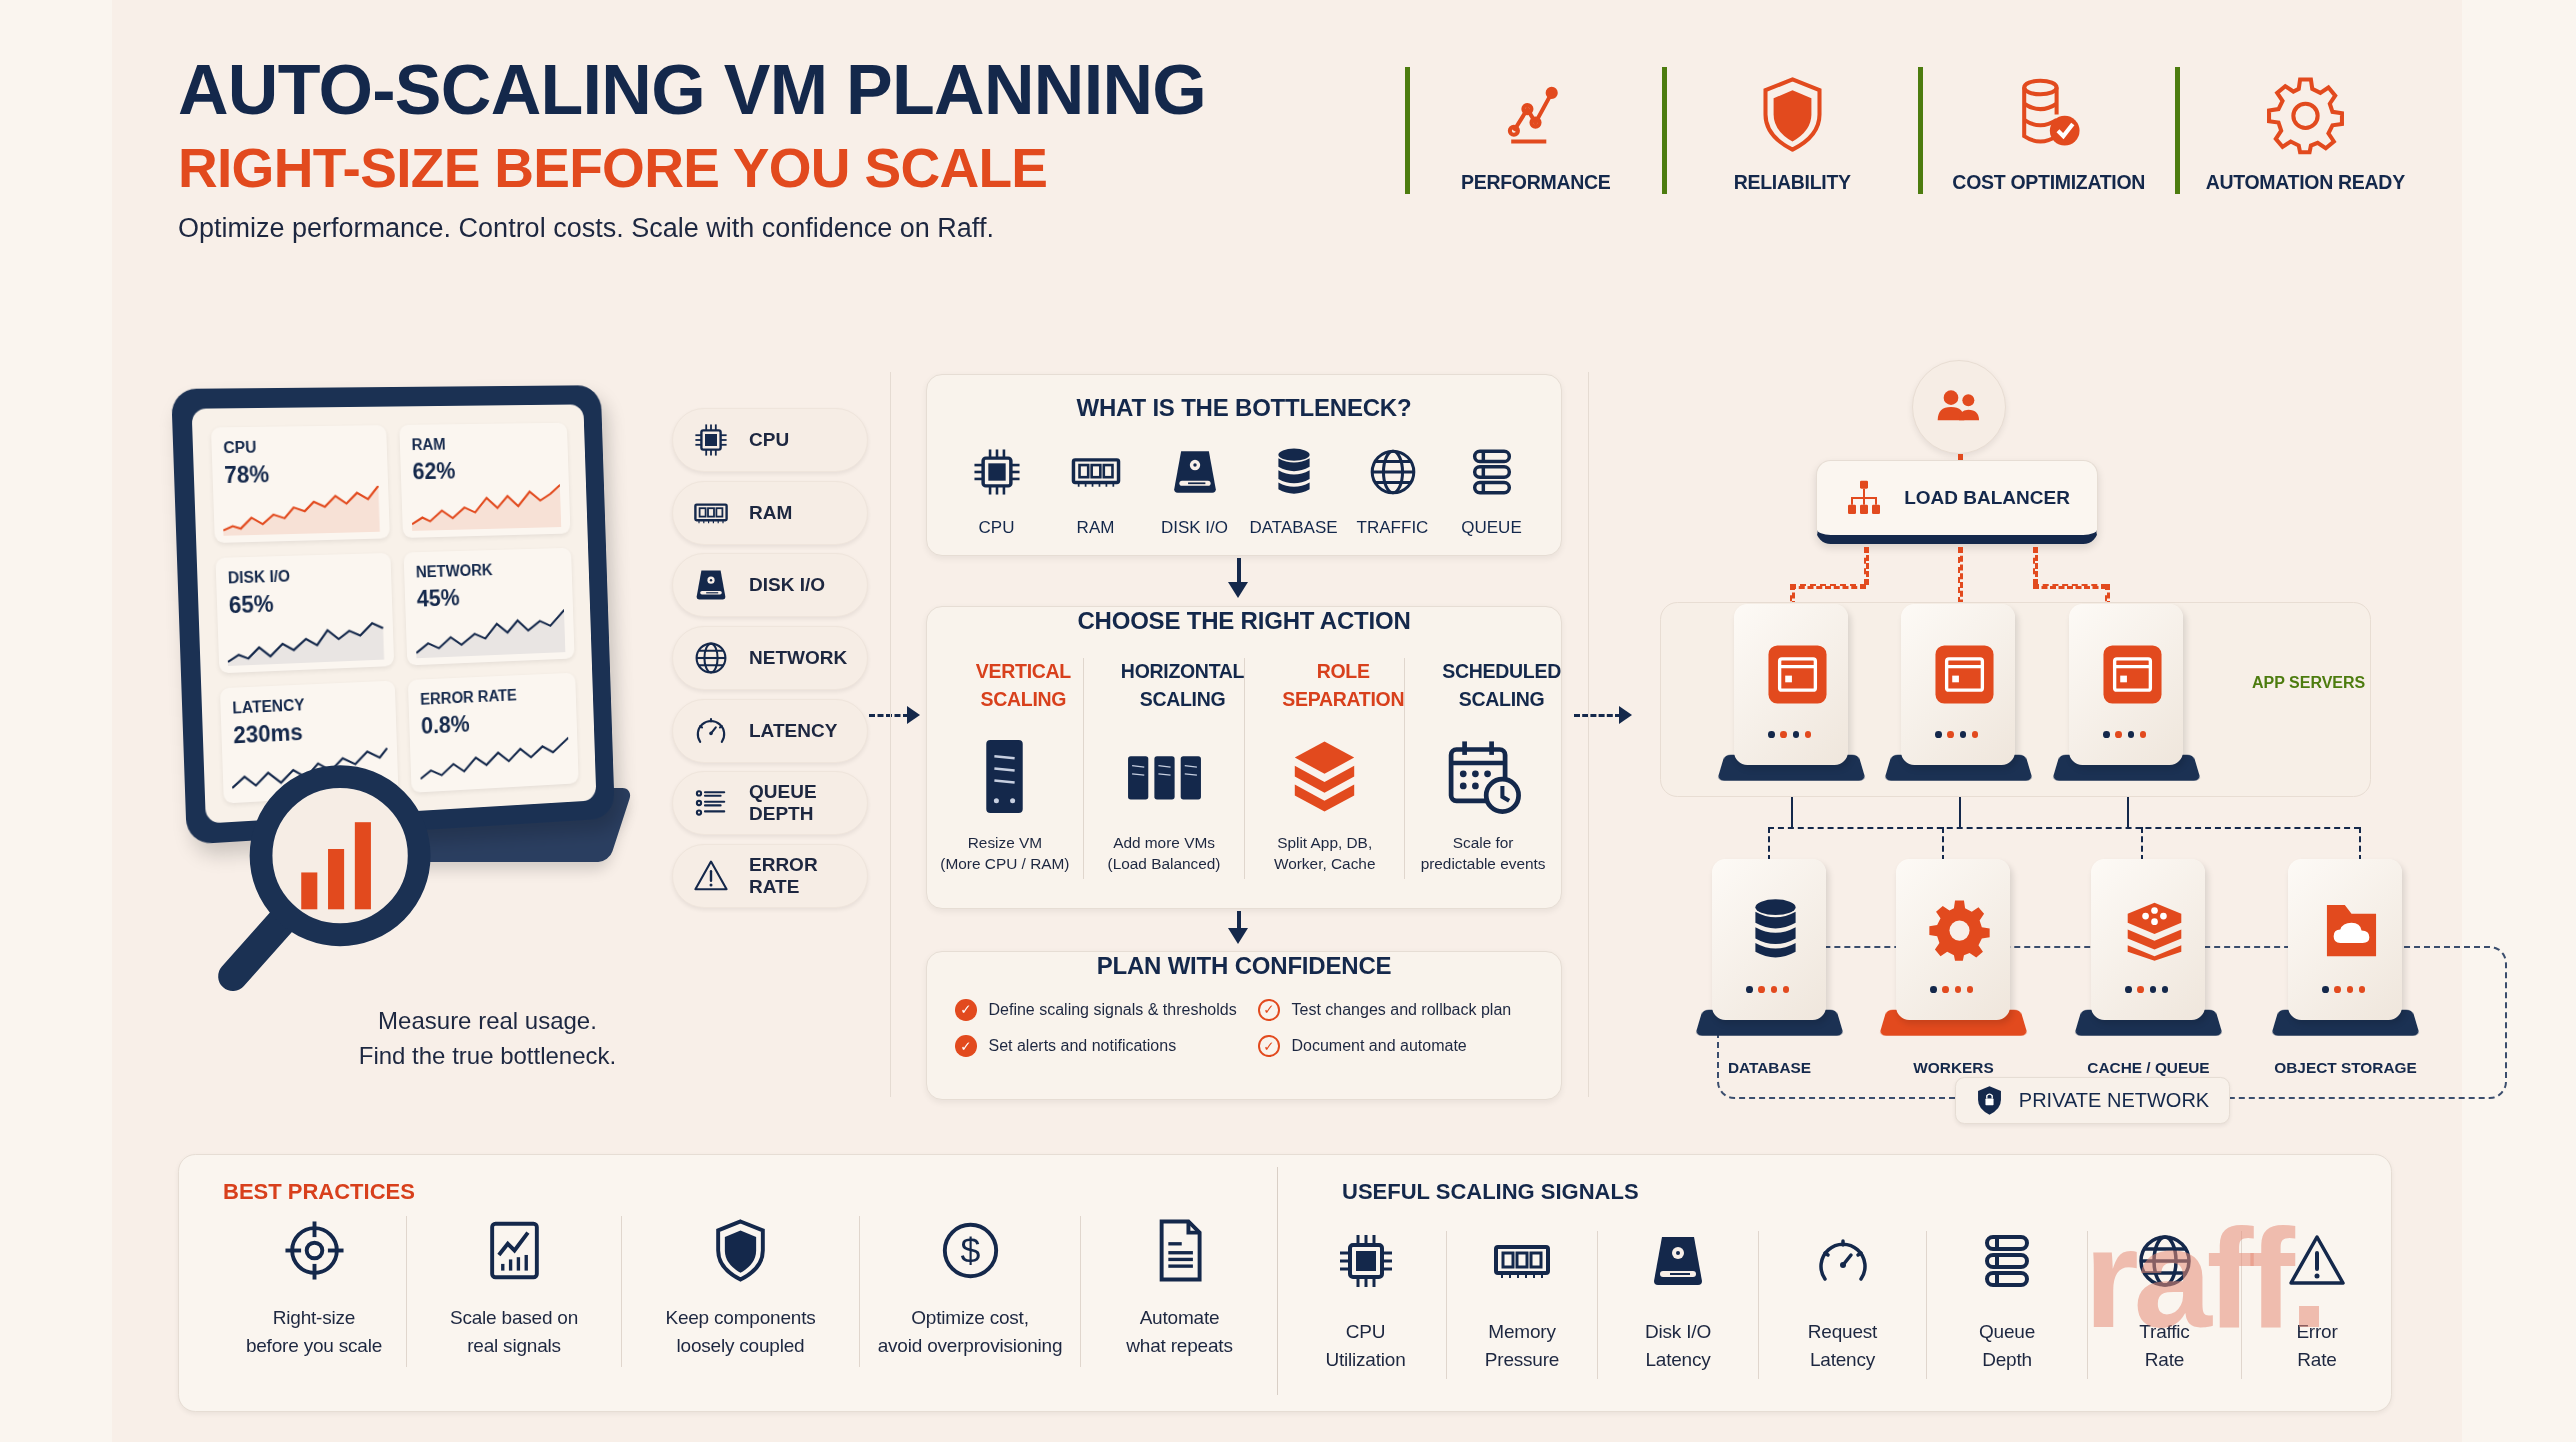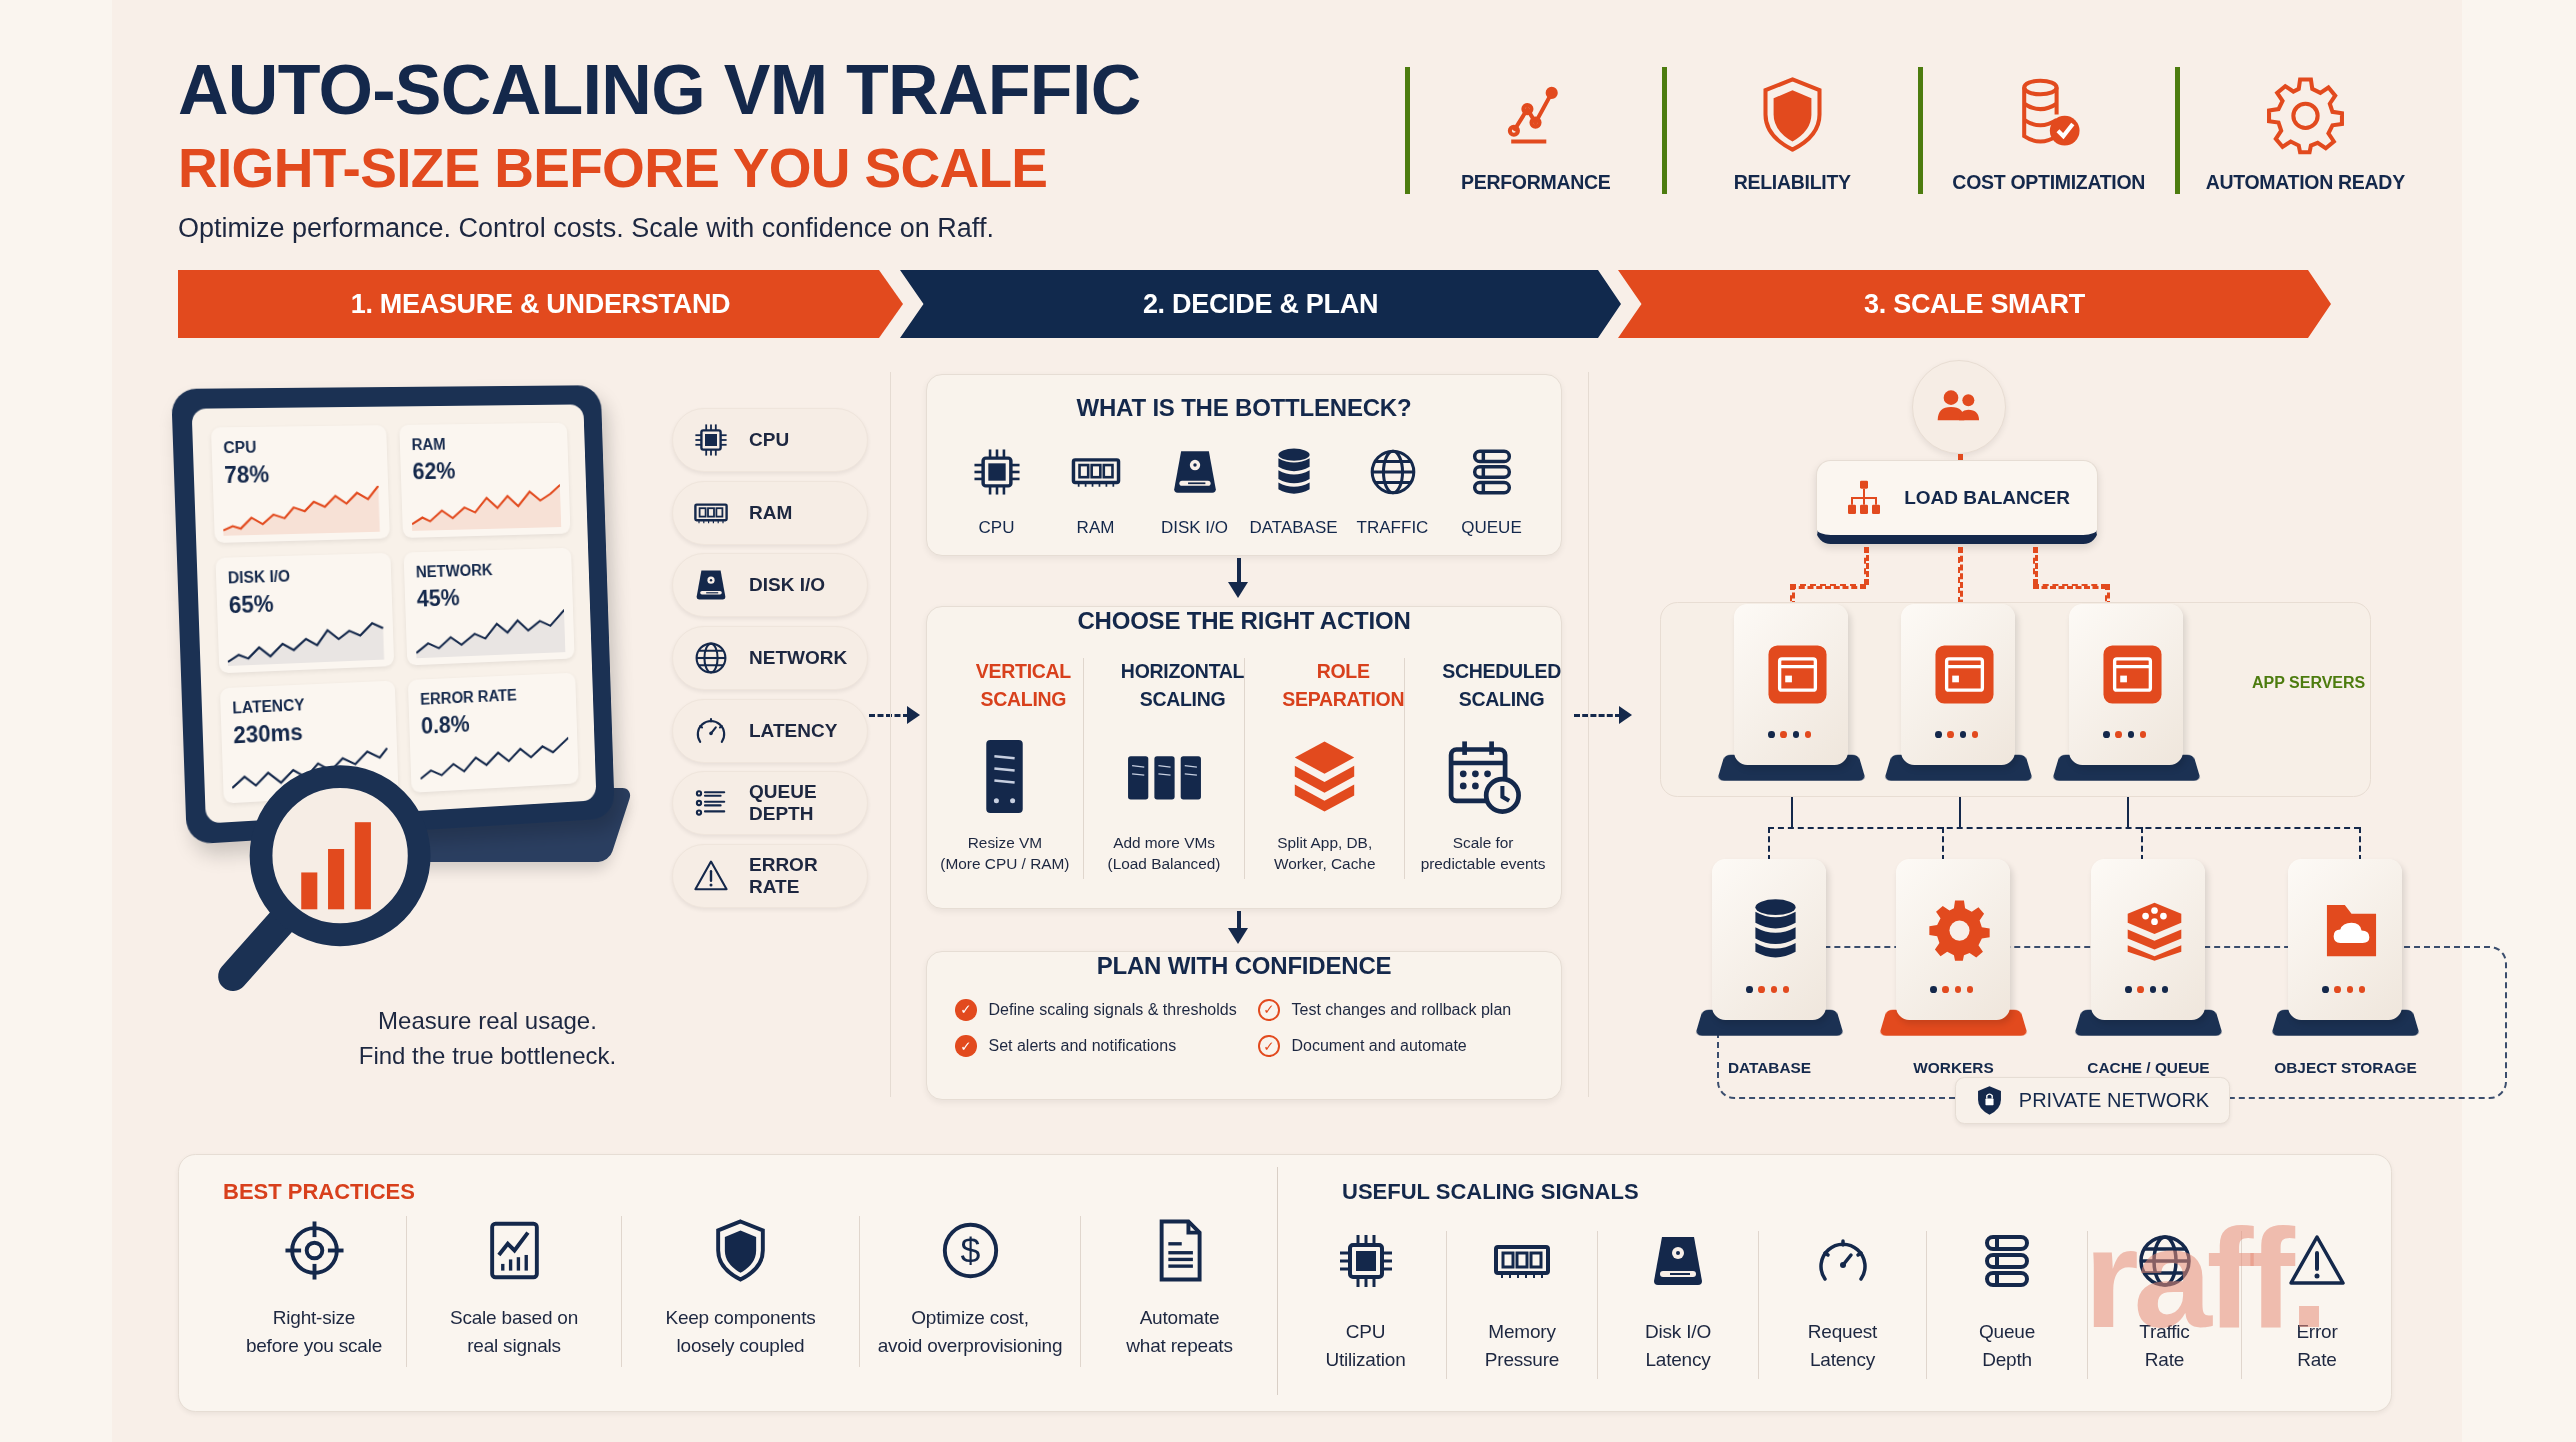--- a/index.html
+++ b/index.html
@@ -226,21 +226,21 @@
           <line x1="20" y1="44" x2="40" y2="46"></line>
         </g>
         <circle cx="22" cy="64" r="2.5" fill="#c7cfe0"></circle>
         <circle cx="38" cy="64" r="2.5" fill="#c7cfe0"></circle>
       </symbol>
   </defs>
 </svg>
 
 <div class="canvas">
 
-  <div class="abs title">AUTO-SCALING VM TRAFFIC</div>
+  <div class="abs title">AUTO-SCALING VM PLANNING</div>
   <div class="abs subtitle">RIGHT-SIZE BEFORE YOU SCALE</div>
   <div class="abs tagline">Optimize performance. Control costs. Scale with confidence on Raff.</div>
 
   <div class="abs pillars">
     <div class="pillar">
       <svg viewBox="0 0 60 60">
           <g fill="none" stroke="#e24a1e" stroke-width="3">
             <polyline points="14,42 24,26 30,36 42,14"></polyline>
             <circle cx="14" cy="42" r="3"></circle>
             <circle cx="24" cy="26" r="3"></circle>
@@ -275,25 +275,20 @@
       <svg viewBox="0 0 60 60">
           <g fill="none" stroke="#e24a1e" stroke-width="3">
             <path d="M26 4 H34 L35 11 L41 14 L47 10 L52 16 L48 22 L50 28 L57 29 V37 L50 38 L47 44 L51 50 L45 55 L39 51 L34 53 L33 58 H26 L25 53 L19 50 L13 54 L8 48 L12 42 L10 36 L3 35 V27 L10 26 L13 20 L9 14 L15 9 L21 13 L25 11 Z"></path>
             <circle cx="30" cy="31" r="9"></circle>
           </g>
         </svg>
       <div class="pillar-label">AUTOMATION READY</div>
     </div>
   </div>
 
-  <div class="abs banner">
-    <div class="step step1">1. MEASURE &amp; UNDERSTAND</div>
-    <div class="step step2">2. DECIDE &amp; PLAN</div>
-    <div class="step step3">3. SCALE SMART</div>
-  </div>
 
   <div class="abs monitor-stand"></div>
   <div class="abs monitor">
     <div class="screen">
       <div class="mcard">
         <div class="mcard-label">CPU</div>
         <div class="mcard-value">78%</div>
         <svg viewBox="0 0 200 70" preserveAspectRatio="none">
             <polygon points="0,62 12,56 22,60 36,44 50,54 64,40 78,46 90,30 104,36 116,22 130,30 144,14 158,26 172,10 186,20 200,0 200,70 0,70" fill="rgba(226,74,30,0.12)"></polygon>
             <polyline points="0,62 12,56 22,60 36,44 50,54 64,40 78,46 90,30 104,36 116,22 130,30 144,14 158,26 172,10 186,20 200,0" fill="none" stroke="#e24a1e" stroke-width="3"></polyline>

